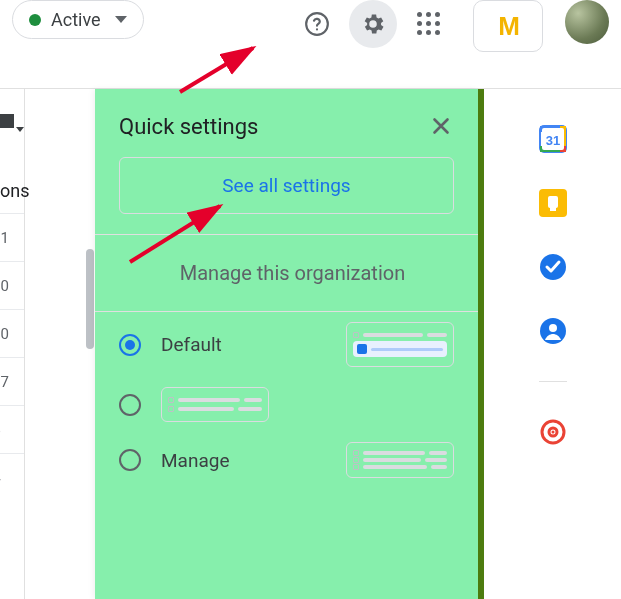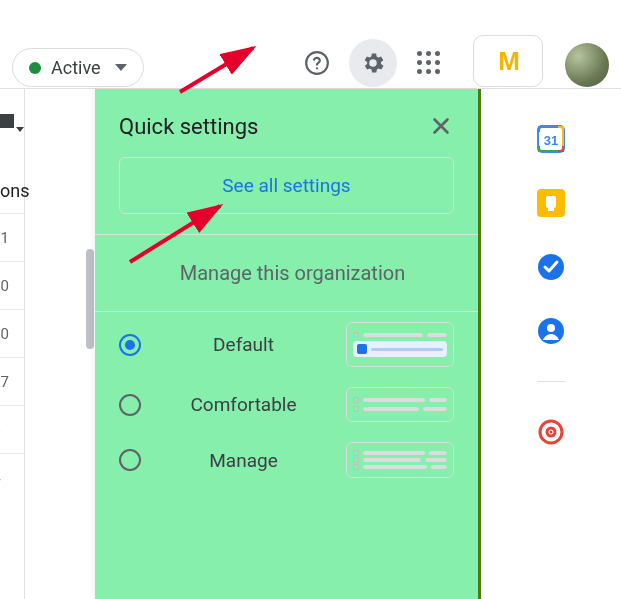--- a/index.html
+++ b/index.html
@@ -9,21 +9,21 @@
       width: 621px;
       height: 599px;
       overflow: hidden;
       position: relative;
     }
 
     
     .topbar {
       height: 88px;
       display: flex;
-      align-items: flex-end;
+      align-items: flex-start;
       padding: 0 12px;
       gap: 8px;
       border-bottom: 1px solid #fff;
     }
     .active-chip {
       display: inline-flex;
       align-items: center;
       gap: 10px;
       border: 1px solid #dadce0;
       border-radius: 22px;
@@ -167,37 +167,37 @@
       display:flex; align-items:center; gap: 20px;
       padding: 10px 24px;
       cursor:pointer;
     }
     .radio {
       width: 22px; height: 22px; border: 2px solid #5f6368; border-radius:50%;
       display:flex; align-items:center; justify-content:center;
     }
     .radio.sel { border-color:#1a73e8; }
     .radio.sel .dot { width:10px; height:10px; background:#1a73e8; border-radius:50%; }
-    .opt-label { font-size: 19px; color:#3c4043; flex:1;text-align:center; }
+    .opt-label { font-size: 19px; color:#3c4043; flex:1; }
     .preview {
       width: 108px; border:1px solid #dadce0; border-radius:6px; padding:6px;
     }
     .preview .row { display:flex; align-items:center; gap:4px; margin:3px 0; }
     .preview .sq { width:6px;height:6px;border:1.5px solid #bdc1c6;border-radius:1px; flex-shrink:0;}
     .preview .ln { height:4px;background:#dadce0;border-radius:2px; flex:1;}
     .preview .blue-row { background:#e8f0fe; border-radius:4px; padding:3px 4px; }
     .preview .blue-sq { width:10px;height:10px;background:#1a73e8;border-radius:2px;flex-shrink:0;}
     .preview .blue-ln {height:3px;background:#aecbfa;border-radius:2px;flex:1;}
 
     
     .rail {
       flex: 1;
       display:flex; flex-direction:column; align-items:center;
       gap: 36px; padding-top: 36px;
-      border-left: 3px solid #4d7c0f;
+      border-left: 6px solid #4d7c0f;
     }
     .rail-icon { width:28px; height:28px; cursor:pointer; }
 
     
     .arrow {
       position:absolute; pointer-events:none; z-index:50;
     }
     .arrow svg { overflow:visible; }
   </style>
 </head>
@@ -302,21 +302,20 @@
             </div>
           <div class="row blue-row">
               <span class="blue-sq"></span>
               <span class="blue-ln"></span>
             </div>
         </div>
       </div>
 
       <div class="opt">
         <div class="radio"></div>
-        <div class="opt-label">Comfortable</div>
         <div class="preview">
           <div class="row">
               <span class="sq"></span>
               <span class="ln"></span>
               <span class="ln" style="max-width:18px"></span>
             </div>
           <div class="row">
               <span class="sq"></span>
               <span class="ln"></span>
               <span class="ln" style="max-width:24px"></span>

